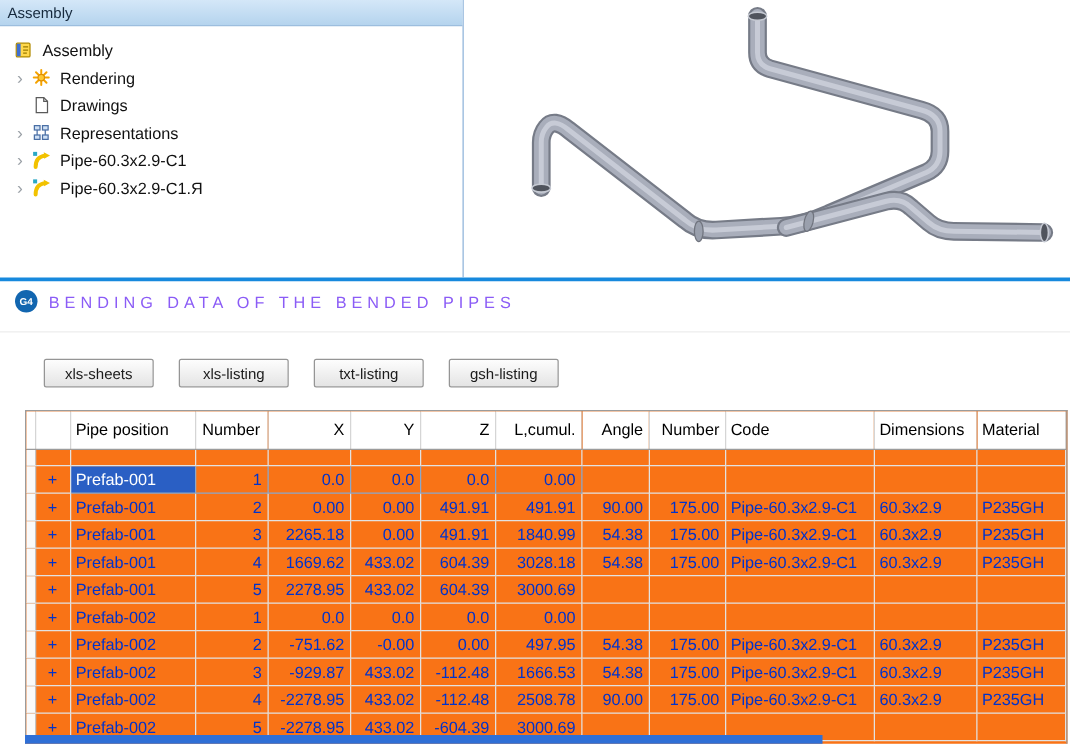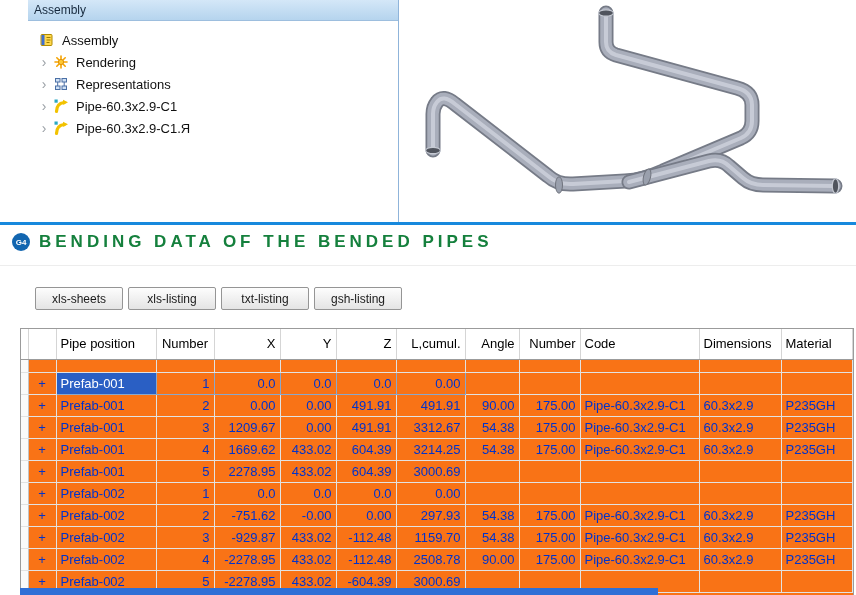--- a/index.html
+++ b/index.html
@@ -2,45 +2,45 @@
 <html><head>
 <meta charset="utf-8">
 <style>
   html,body{margin:0;padding:0;}
   body{width:856px;height:595px;overflow:hidden;background:#fff;
        font-family:"Liberation Sans",sans-serif;-webkit-font-smoothing:antialiased;}
   .stage{position:relative;width:856px;height:595px;background:#fff;}
 
   
   .tree-panel{position:absolute;left:0;top:0;width:371px;height:222px;background:#fff;
-              border-right:1px solid #8fb4da;box-sizing:border-box;margin-left:28px;}
+              border-right:1px solid #8fb4da;box-sizing:border-box;}
   .tree-header{height:20px;line-height:20px;padding-left:6px;font-size:12px;color:#16293d;
                background:linear-gradient(#d4e7f8,#b5d4ee);border-bottom:1px solid #9dbede;}
   .tree-body{padding-top:8px;}
   .tree-row{display:flex;align-items:center;height:22px;font-size:13px;color:#111;cursor:default;}
   .tree-row .chev{width:16px;text-align:center;color:#9aa0a6;font-size:14px;line-height:14px;flex:0 0 16px;}
   .tree-row .icon{width:18px;height:16px;display:inline-flex;align-items:center;justify-content:center;
                   margin-right:6px;flex:0 0 18px;}
   .tree-row .lbl{white-space:nowrap;}
   .indent0{padding-left:10px;}
   .indent1{padding-left:8px;}
 
   
   .viewport3d{position:absolute;left:371px;top:0;width:485px;height:222px;background:#fff;}
 
   
   .bottom-panel{position:absolute;left:0;top:222px;width:856px;height:373px;background:#fff;
                 border-top:3px solid #1789dd;box-sizing:border-box;}
   .panel-title-row{position:absolute;top:7px;left:12px;display:flex;align-items:center;gap:9px;}
   .badge{width:18px;height:18px;border-radius:50%;background:#1266b0;color:#fff;font-size:8px;
          font-weight:bold;display:inline-flex;align-items:center;justify-content:center;flex:0 0 18px;}
-  .panel-title{font-size:17px;font-weight:700;letter-spacing:4px;color:#15803d;white-space:nowrap;}
+  .panel-title{font-size:13px;font-weight:400;letter-spacing:4px;color:#8b5cf6;white-space:nowrap;}
   .title-sep{position:absolute;top:40px;left:0;right:0;height:1px;background:#ededed;}
 
-  .buttons-row{position:absolute;top:62px;left:35px;display:flex;gap:5px;justify-content:center;}
+  .buttons-row{position:absolute;top:62px;left:35px;display:flex;gap:20px;justify-content:center;}
   button.export{min-width:88px;height:23px;font-size:12px;color:#1b1b1b;
                 font-family:"Liberation Sans",sans-serif;
                 background:linear-gradient(#fdfdfd,#e4e4e4);
                 border:1px solid #959595;border-radius:2px;padding:0 14px;cursor:pointer;}
 
   
   .table-wrap{position:absolute;left:20px;top:103px;width:834px;height:267px;overflow:hidden;
               border:1px solid #9b9b9b;border-bottom:none;box-sizing:border-box;background:#f97316;}
   table{border-collapse:collapse;table-layout:fixed;width:831px;font-size:13px;}
   th,td{padding:0 4px;height:21px;line-height:21px;border-right:1px solid #e2e2e2;
@@ -113,20 +113,30 @@
                 <line x1="11.2" y1="8" x2="14" y2="8"></line>
                 <line x1="3.8" y1="3.8" x2="5.8" y2="5.8"></line>
                 <line x1="10.2" y1="10.2" x2="12.2" y2="12.2"></line>
                 <line x1="3.8" y1="12.2" x2="5.8" y2="10.2"></line>
                 <line x1="10.2" y1="5.8" x2="12.2" y2="3.8"></line>
               </g>
               <circle cx="8" cy="8" r="2.6" fill="#ffc933" stroke="#e08f00"></circle>
             </svg>
           </span>
           <span class="lbl">Rendering</span>
+        </div>
+        <div class="tree-row indent1">
+          <span class="chev"></span>
+          <span class="icon">
+            <svg width="16" height="16" viewBox="0 0 16 16">
+              <path d="M4 2h6l3 3v9H4z" fill="#fff" stroke="#5a5a5a"></path>
+              <path d="M10 2v3h3" fill="none" stroke="#5a5a5a"></path>
+            </svg>
+          </span>
+          <span class="lbl">Drawings</span>
         </div>
         <div class="tree-row indent1">
           <span class="chev">›</span>
           <span class="icon">
             <svg width="16" height="16" viewBox="0 0 16 16">
               <rect x="2.5" y="2.5" width="4.5" height="3.5" fill="#cfe0f4" stroke="#4a6fa5"></rect>
               <rect x="9" y="2.5" width="4.5" height="3.5" fill="#cfe0f4" stroke="#4a6fa5"></rect>
               <rect x="2.5" y="10" width="4.5" height="3.5" fill="#cfe0f4" stroke="#4a6fa5"></rect>
               <rect x="9" y="10" width="4.5" height="3.5" fill="#cfe0f4" stroke="#4a6fa5"></rect>
               <path d="M4.7 6v4M11.2 6v4" stroke="#4a6fa5" fill="none"></path>
@@ -251,39 +261,39 @@
               <td class="al-r">175.00</td>
               <td class="al-l">Pipe-60.3x2.9-C1</td>
               <td class="al-l">60.3x2.9</td>
               <td class="al-l">P235GH</td>
             </tr>
             <tr>
               <td class="sel"></td>
               <td class="al-c">+</td>
               <td class="al-l">Prefab-001</td>
               <td class="al-r">3</td>
-              <td class="al-r">1209.67</td>
+              <td class="al-r">2265.18</td>
               <td class="al-r">0.00</td>
               <td class="al-r">491.91</td>
-              <td class="al-r">3312.67</td>
+              <td class="al-r">1840.99</td>
               <td class="al-r">54.38</td>
               <td class="al-r">175.00</td>
               <td class="al-l">Pipe-60.3x2.9-C1</td>
               <td class="al-l">60.3x2.9</td>
               <td class="al-l">P235GH</td>
             </tr>
             <tr>
               <td class="sel"></td>
               <td class="al-c">+</td>
               <td class="al-l">Prefab-001</td>
               <td class="al-r">4</td>
               <td class="al-r">1669.62</td>
               <td class="al-r">433.02</td>
               <td class="al-r">604.39</td>
-              <td class="al-r">3214.25</td>
+              <td class="al-r">3028.18</td>
               <td class="al-r">54.38</td>
               <td class="al-r">175.00</td>
               <td class="al-l">Pipe-60.3x2.9-C1</td>
               <td class="al-l">60.3x2.9</td>
               <td class="al-l">P235GH</td>
             </tr>
             <tr>
               <td class="sel"></td>
               <td class="al-c">+</td>
               <td class="al-l">Prefab-001</td>
@@ -314,36 +324,36 @@
               <td class="al-l"></td>
             </tr>
             <tr>
               <td class="sel"></td>
               <td class="al-c">+</td>
               <td class="al-l">Prefab-002</td>
               <td class="al-r">2</td>
               <td class="al-r">-751.62</td>
               <td class="al-r">-0.00</td>
               <td class="al-r">0.00</td>
-              <td class="al-r">297.93</td>
+              <td class="al-r">497.95</td>
               <td class="al-r">54.38</td>
               <td class="al-r">175.00</td>
               <td class="al-l">Pipe-60.3x2.9-C1</td>
               <td class="al-l">60.3x2.9</td>
               <td class="al-l">P235GH</td>
             </tr>
             <tr>
               <td class="sel"></td>
               <td class="al-c">+</td>
               <td class="al-l">Prefab-002</td>
               <td class="al-r">3</td>
               <td class="al-r">-929.87</td>
               <td class="al-r">433.02</td>
               <td class="al-r">-112.48</td>
-              <td class="al-r">1159.70</td>
+              <td class="al-r">1666.53</td>
               <td class="al-r">54.38</td>
               <td class="al-r">175.00</td>
               <td class="al-l">Pipe-60.3x2.9-C1</td>
               <td class="al-l">60.3x2.9</td>
               <td class="al-l">P235GH</td>
             </tr>
             <tr>
               <td class="sel"></td>
               <td class="al-c">+</td>
               <td class="al-l">Prefab-002</td>

